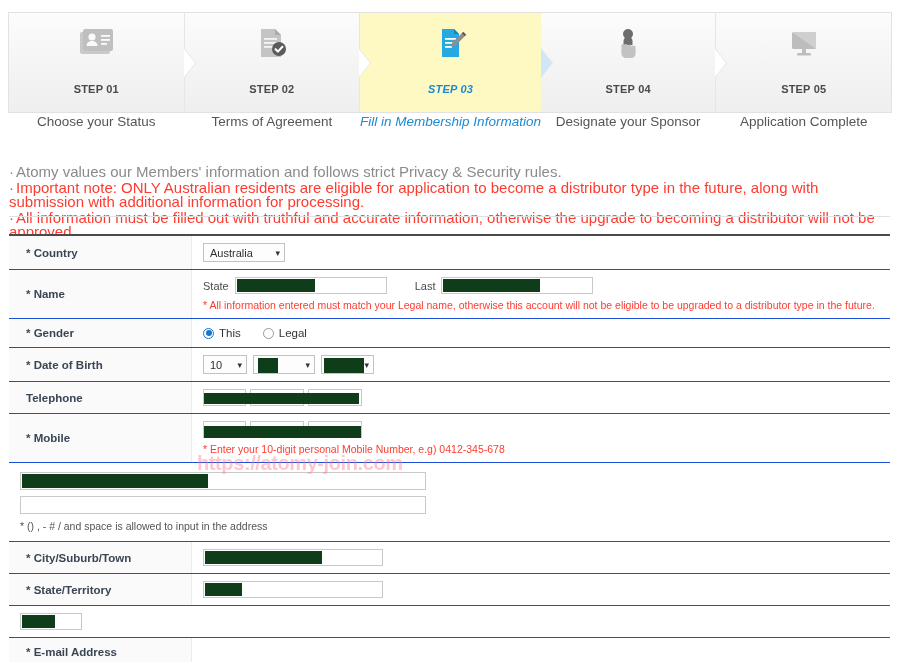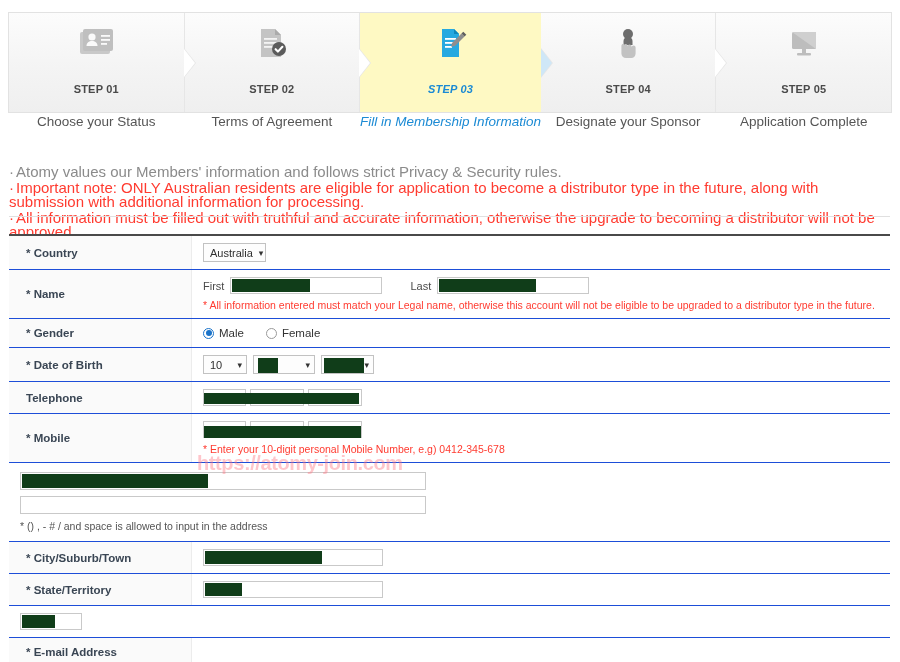--- a/index.html
+++ b/index.html
@@ -260,56 +260,56 @@
   </div>
 
   <div class="hr-top"></div>
 
   <div class="ftable">
 
     <div class="frow">
       <div class="flabel">* Country</div>
       <div class="fvalue">
         <div class="fline">
-          <span class="sel" style="width:63px;">
+          <span class="sel" style="width:82px;">
             <span>Australia</span>
             <span class="caret">▾</span>
           </span>
         </div>
       </div>
     </div>
 
     <div class="frow">
       <div class="flabel">* Name</div>
       <div class="fvalue">
         <div class="fline">
-          <span class="subtle-label">First</span>
+          <span class="subtle-label">State</span>
           <span class="inp" style="width:152px;">
             <span class="redact" style="width:78px;"></span>
           </span>
           <span class="subtle-label" style="margin-left:28px;">Last</span>
           <span class="inp" style="width:152px;">
             <span class="redact" style="width:97px;"></span>
           </span>
         </div>
         <div class="hint-red">* All information entered must match your Legal name, otherwise this account will not be eligible to be upgraded to a distributor type in the future.</div>
       </div>
     </div>
 
     <div class="frow">
       <div class="flabel">* Gender</div>
       <div class="fvalue">
         <div class="fline">
           <span class="radio-wrap">
             <span class="radio on"></span>
-            <span>Male</span>
+            <span>This</span>
           </span>
           <span class="radio-wrap">
             <span class="radio"></span>
-            <span>Female</span>
+            <span>Legal</span>
           </span>
         </div>
       </div>
     </div>
 
     <div class="frow">
       <div class="flabel">* Date of Birth</div>
       <div class="fvalue">
         <div class="fline">
           <span class="sel" style="width:44px;">

